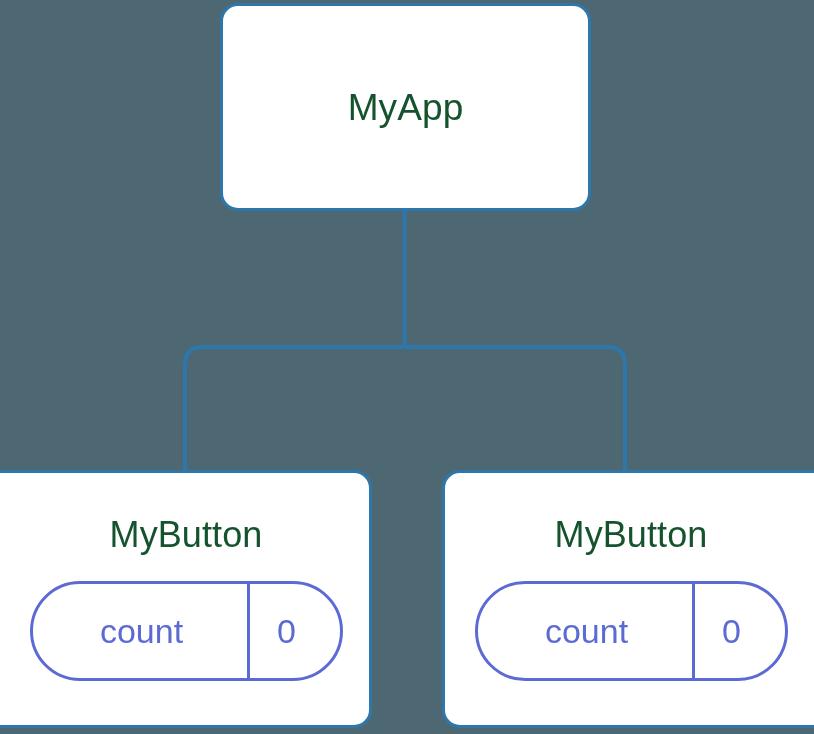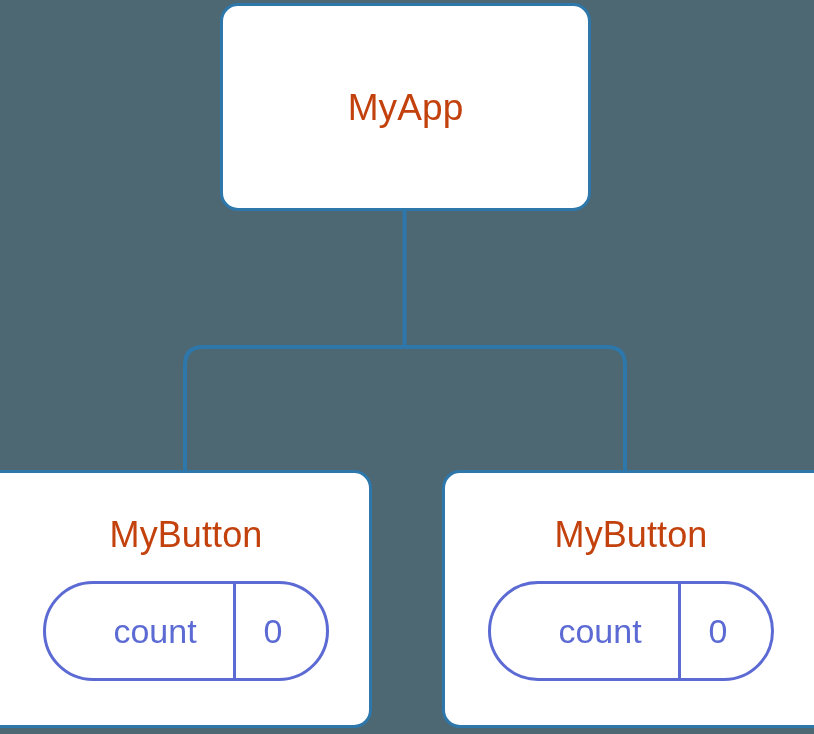--- a/index.html
+++ b/index.html
@@ -66,21 +66,21 @@
   }
   #node-child-1 {
     left: 442px;
     top: 470px;
     width: 392px;
     height: 258px;
     padding-top: 44px;
   }
 
   .node-title {
-    color: #c2410c;
+    color: #14532d;
     font-size: 36px;
     font-weight: 400;
     letter-spacing: 0.1px;
     line-height: 1;
     white-space: nowrap;
   }
   #node-root .node-title {
     font-size: 37px;
   }
 
@@ -104,21 +104,21 @@
     border: 3px solid #5c6ad4;
     border-radius: 50px;
     box-sizing: border-box;
     background: #ffffff;
     overflow: hidden;
   }
   .state-key {
     display: flex;
     align-items: center;
     justify-content: center;
-    padding: 0 13px 0 44px;
+    padding: 0 40px 0 44px;
     min-width: 130px;
     color: #5c6ad4;
     font-size: 34px;
     line-height: 1;
     white-space: nowrap;
   }
   .state-divider {
     width: 3px;
     background: #5c6ad4;
     flex: 0 0 3px;

